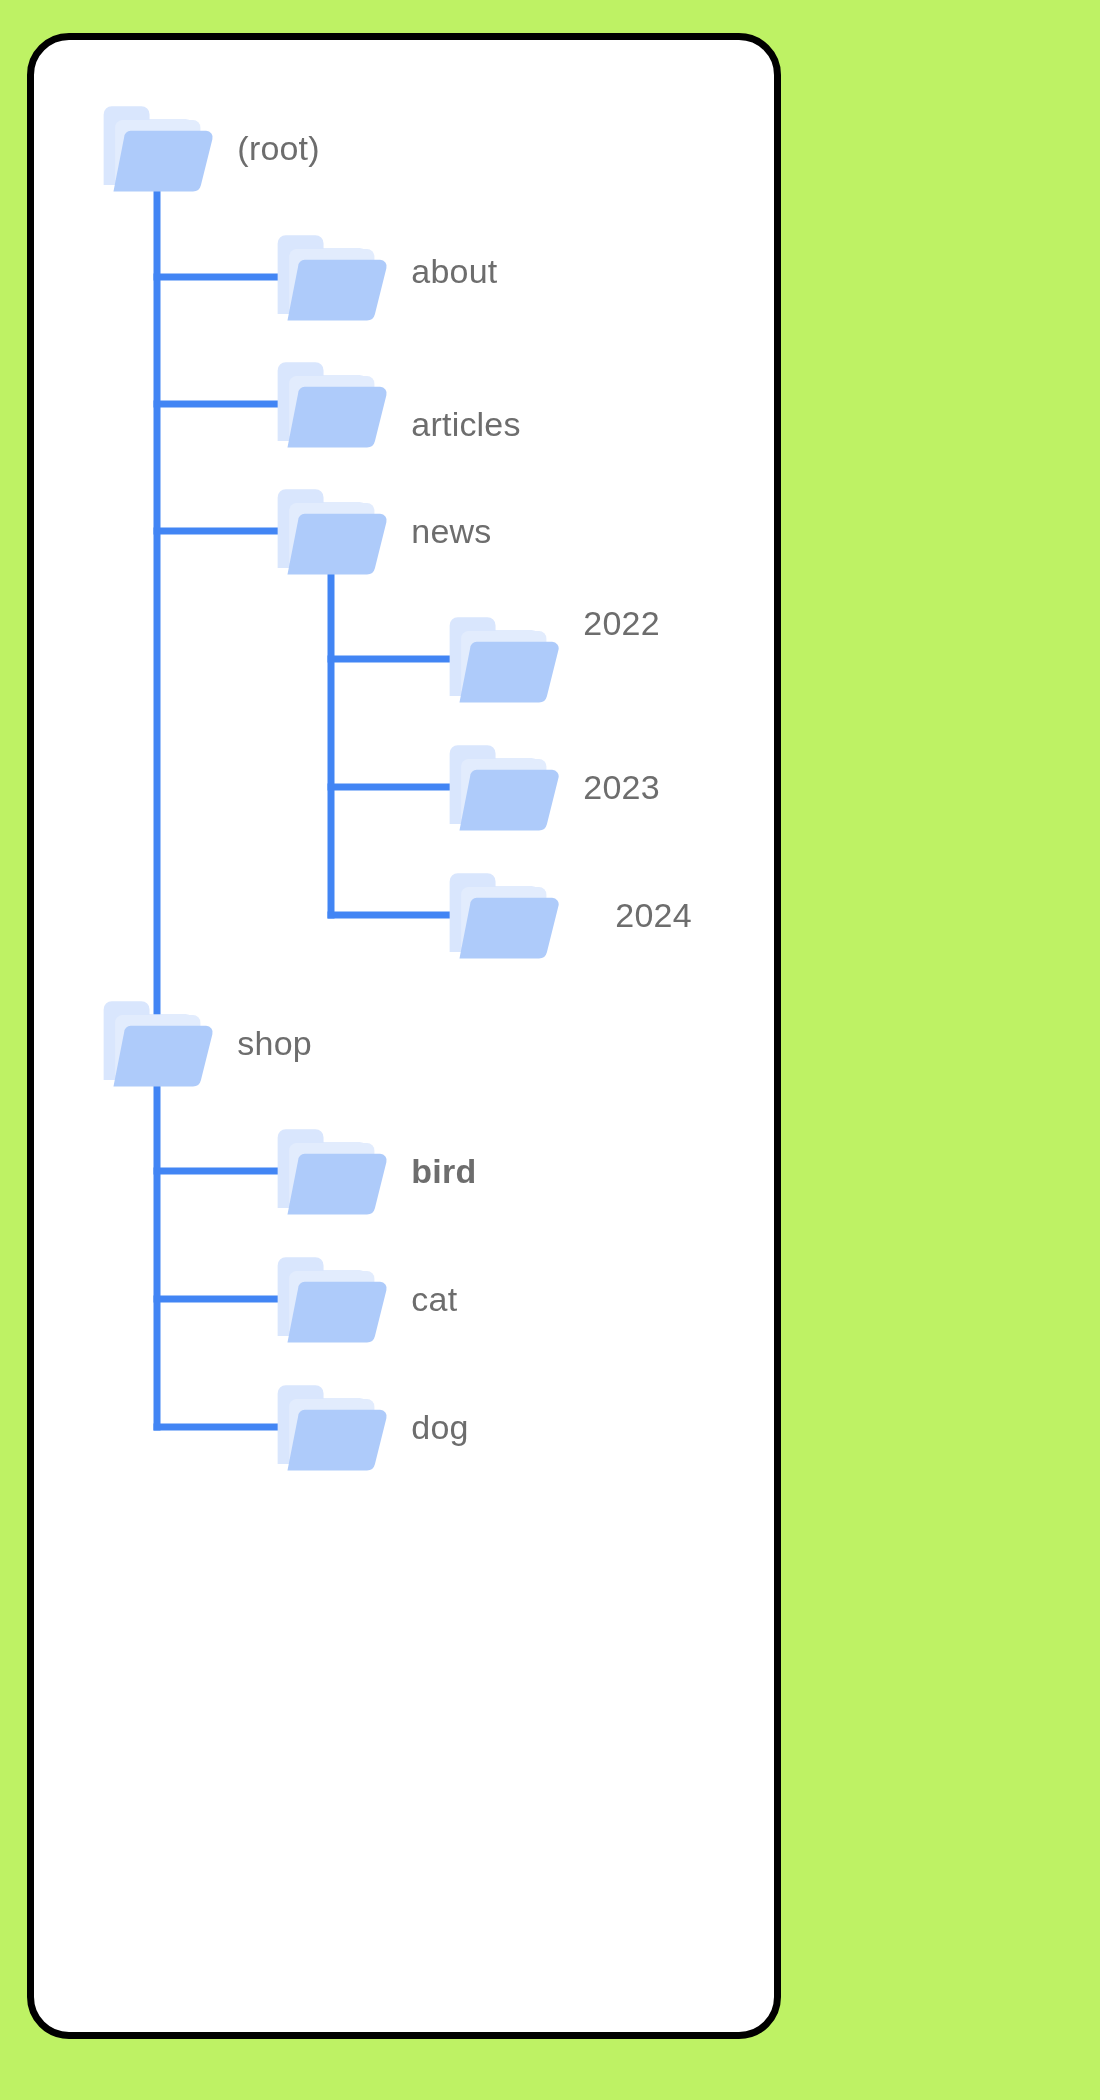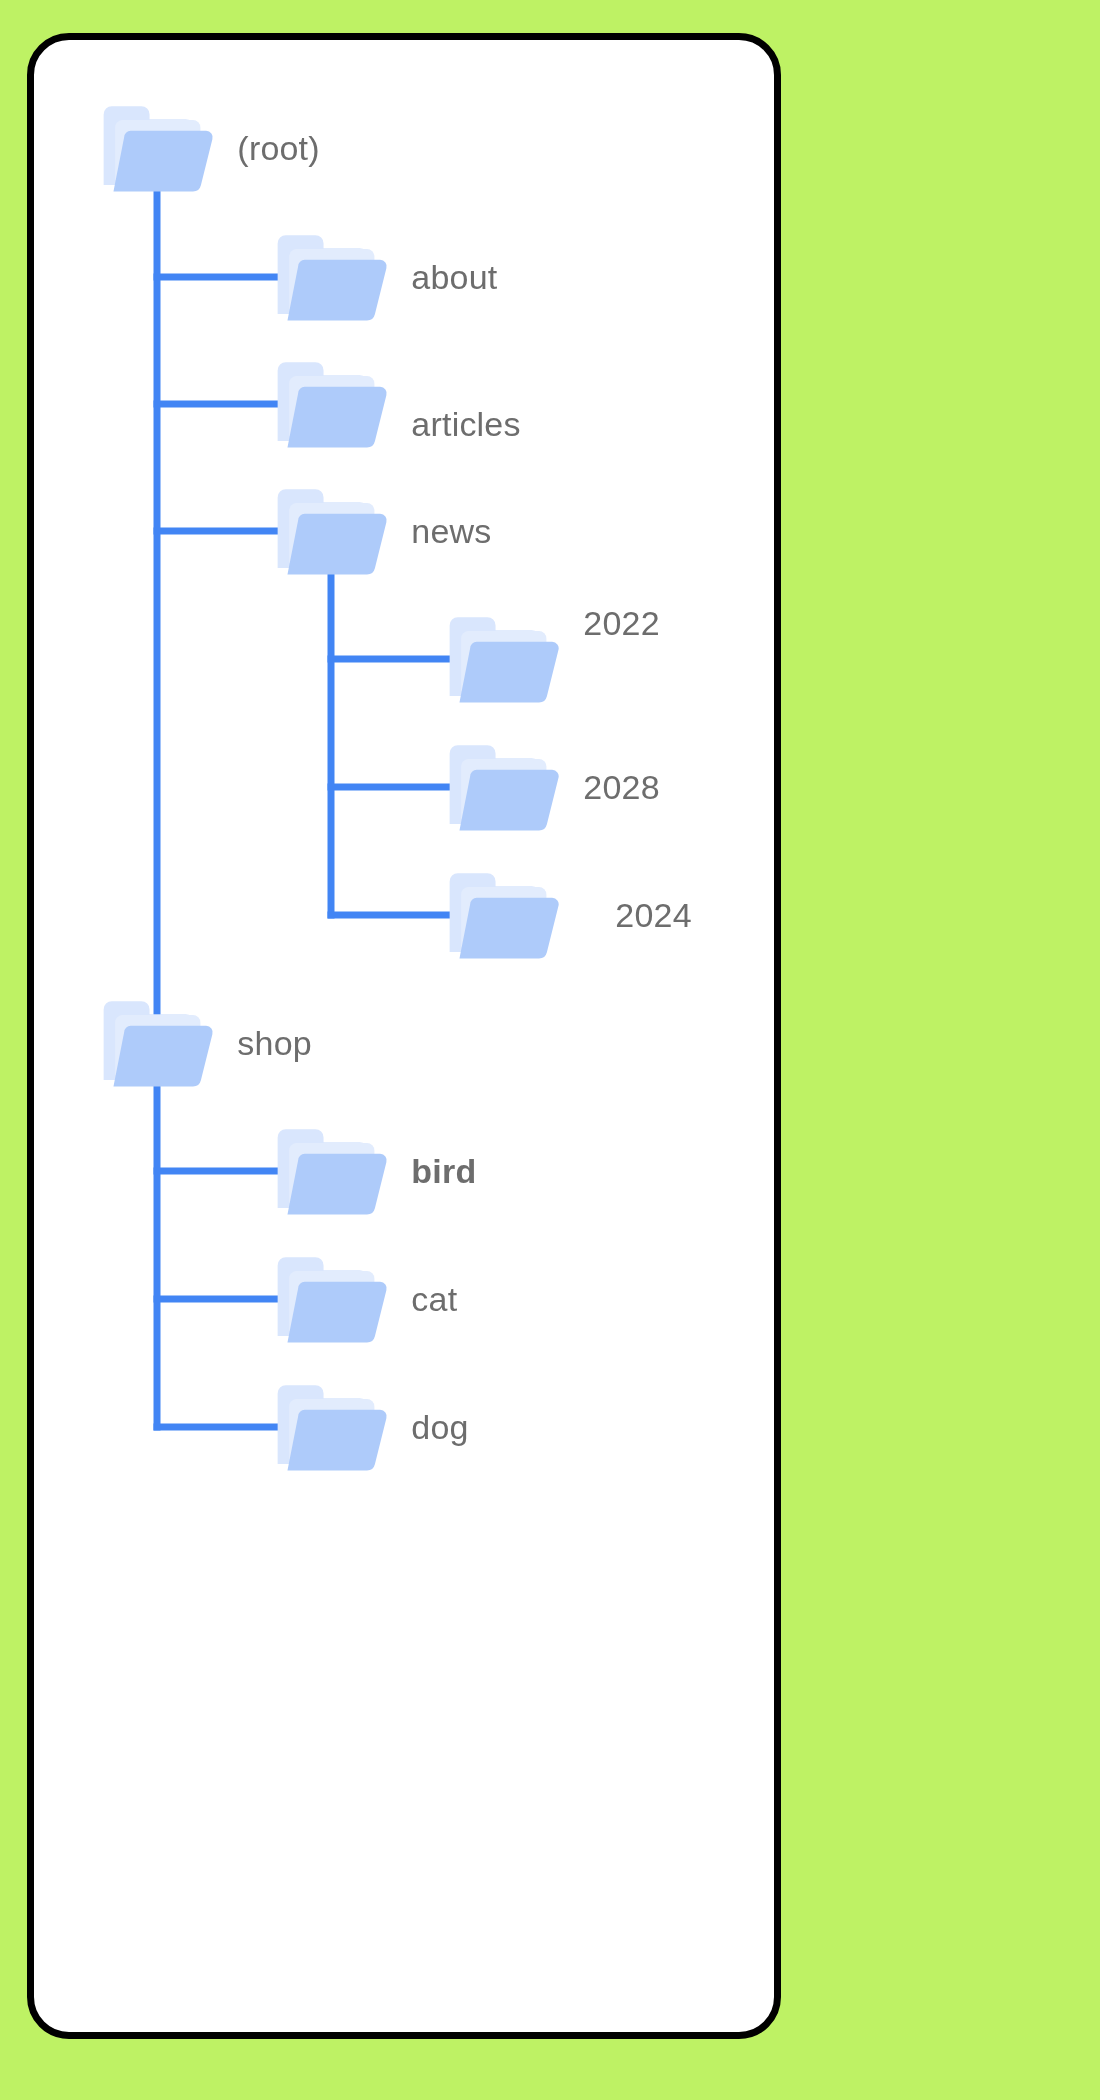--- a/index.html
+++ b/index.html
@@ -83,24 +83,24 @@
         <use href="#folder-glyph" transform="translate(448,871.54) scale(0.82)"></use>
         <use href="#folder-glyph" transform="translate(102,999.54) scale(0.82)"></use>
         <use href="#folder-glyph" transform="translate(276,1127.54) scale(0.82)"></use>
         <use href="#folder-glyph" transform="translate(276,1255.54) scale(0.82)"></use>
         <use href="#folder-glyph" transform="translate(276,1383.54) scale(0.82)"></use>
       </g>
   </svg>
 
   <div id="label-layer">
       <div class="node-label" style="left: 237.36px; top: 148px;">(root)</div>
-      <div class="node-label" style="left: 411.36px; top: 277px;">about</div>
+      <div class="node-label" style="left: 411.36px; top: 271px;">about</div>
       <div class="node-label" style="left: 411.36px; top: 424px;">articles</div>
       <div class="node-label" style="left: 411.36px; top: 531px;">news</div>
       <div class="node-label" style="left: 583.36px; top: 623px;">2022</div>
-      <div class="node-label" style="left: 583.36px; top: 787px;">2028</div>
+      <div class="node-label" style="left: 583.36px; top: 787px;">2023</div>
       <div class="node-label" style="left: 583.36px; top: 915px; margin-left: 32px;">2024</div>
       <div class="node-label" style="left: 237.36px; top: 1043px;">shop</div>
       <div class="node-label" style="left: 411.36px; top: 1171px; font-weight: bold;">bird</div>
       <div class="node-label" style="left: 411.36px; top: 1299px;">cat</div>
       <div class="node-label" style="left: 411.36px; top: 1427px;">dog</div>
     </div>
 </div>
 
 </body></html>

